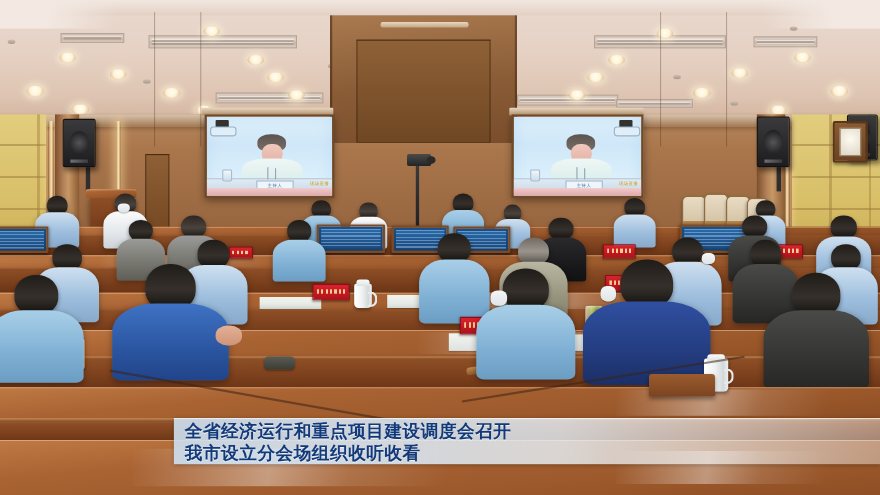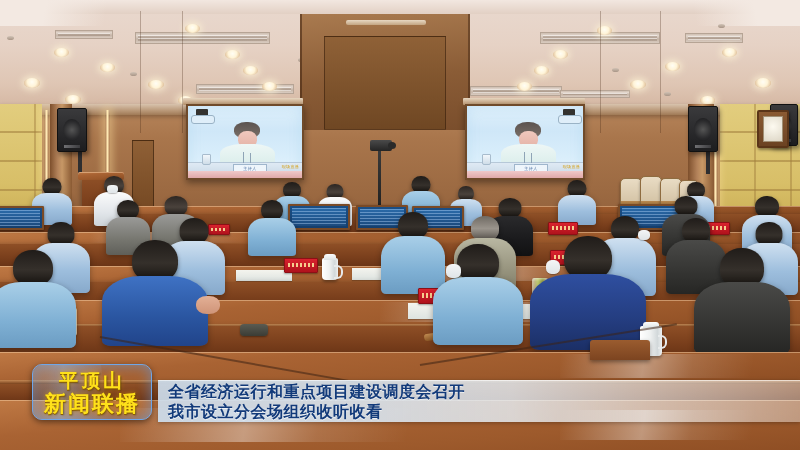--- a/index.html
+++ b/index.html
@@ -688,25 +688,20 @@
   <div class="desksurface" style="left:-20px;top:400px;width:840px;height:54px;"></div>
   <div class="glossy" style="left:120px;top:408px;width:360px;height:34px;"></div>
   <div class="glossy" style="left:560px;top:410px;width:240px;height:30px;"></div>
 
   <div class="teamug" style="left:640px;top:326px;width:22px;height:30px;"></div>
   <div class="chairback" style="left:590px;top:340px;width:60px;height:20px;"></div>
 
   <div class="mic-cable" style="left:100px;top:336px;width:280px;height:2px;transform:rotate(10deg);"></div>
   <div class="mic-cable" style="left:420px;top:364px;width:260px;height:2px;transform:rotate(-9deg);"></div>
 
-  <div class="logo-box">
-    <div class="logo-sheen"></div>
-    <div class="logo-line1">平顶山</div>
-    <div class="logo-line2">新闻联播</div>
-  </div>
 
 
   <div class="headline-box">
     <div class="headline-line hl1">全省经济运行和重点项目建设调度会召开</div>
     <div class="headline-line hl2">我市设立分会场组织收听收看</div>
   </div>
 
 </div>
 
 </body></html>

